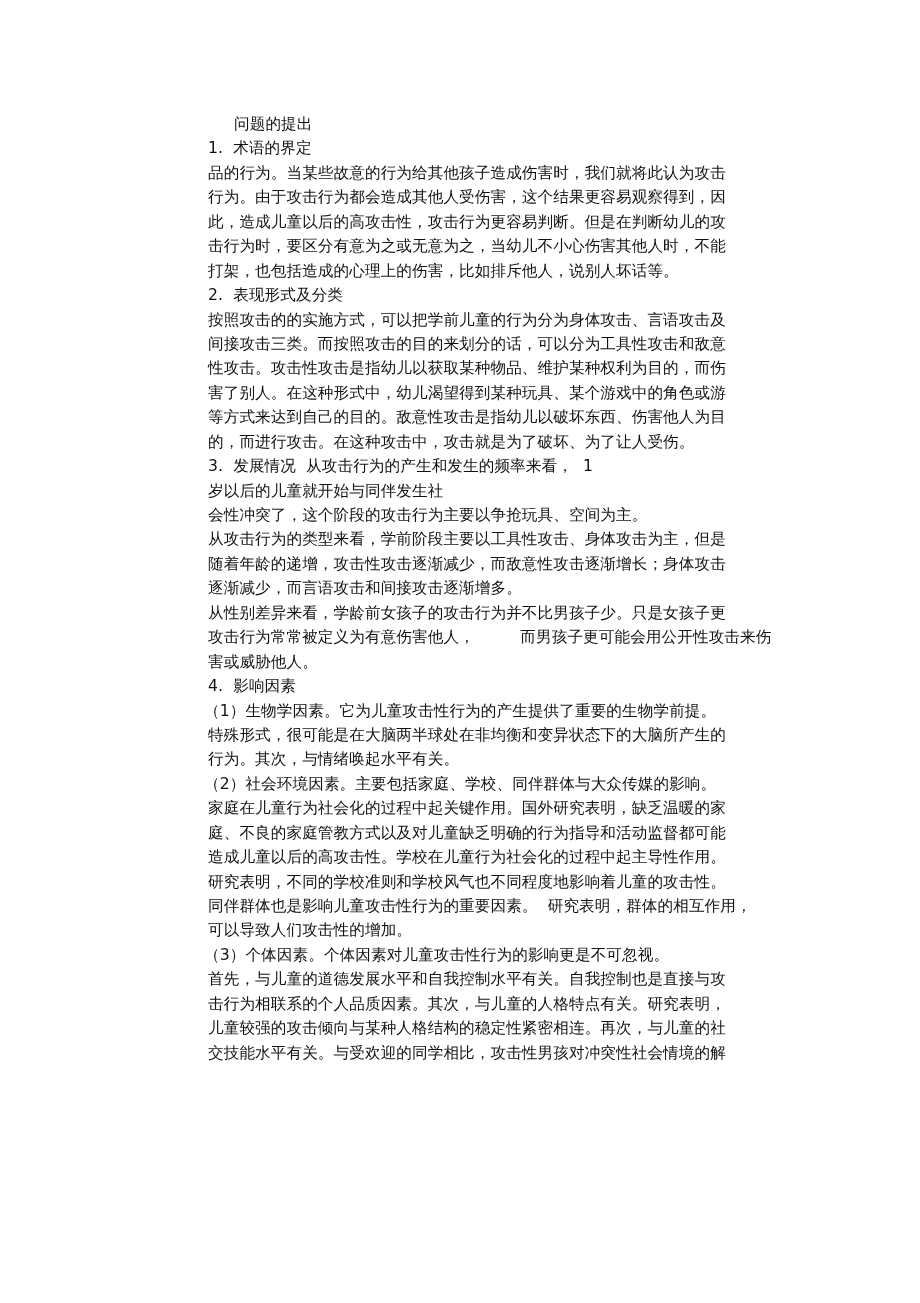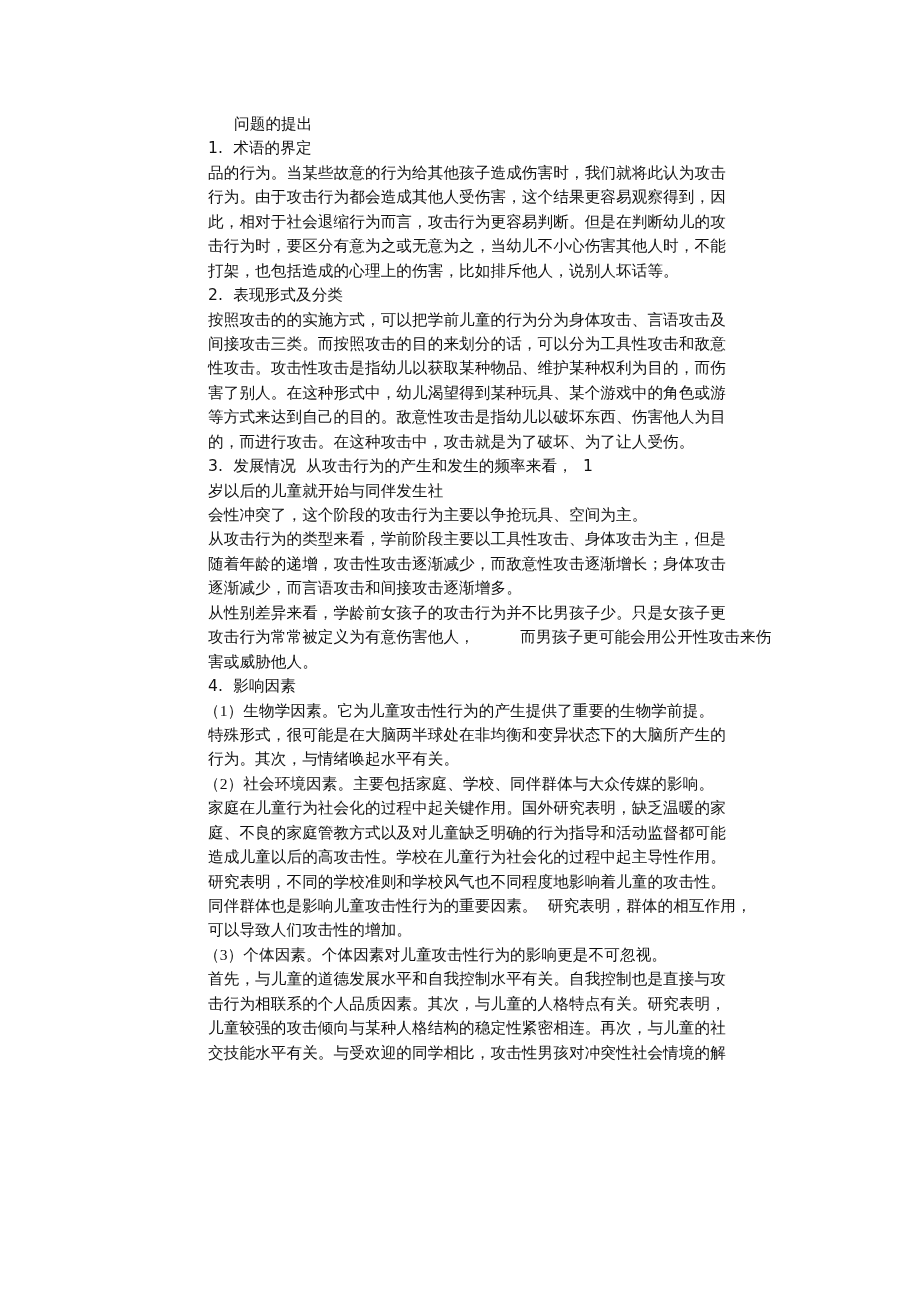--- a/index.html
+++ b/index.html
@@ -23,32 +23,32 @@
       margin-left: 38px;
     }
     .line {
       font-size: 15.6px;
       line-height: 24.45px;
       height: 24.45px;
       white-space: pre;
       letter-spacing: 0.1px;
     }
     .title { padding-left: 26px; }
-    .sub { margin-left: -4px; font-family: Liberation Serif, serif; }
+    .sub { margin-left: -4px; }
   </style>
 </head>
 <body>
 
 <div class="page">
   <div class="line title">问题的提出</div>
 
   <div class="line">1.  术语的界定</div>
   <div class="line">品的行为。当某些故意的行为给其他孩子造成伤害时，我们就将此认为攻击</div>
   <div class="line">行为。由于攻击行为都会造成其他人受伤害，这个结果更容易观察得到，因</div>
-  <div class="line">此，相对于社会退缩行为而言，攻击行为更容易判断。但是在判断幼儿的攻</div>
+  <div class="line">此，造成儿童以后的高攻击性，攻击行为更容易判断。但是在判断幼儿的攻</div>
   <div class="line">击行为时，要区分有意为之或无意为之，当幼儿不小心伤害其他人时，不能</div>
   <div class="line">打架，也包括造成的心理上的伤害，比如排斥他人，说别人坏话等。</div>
 
   <div class="line">2.  表现形式及分类</div>
   <div class="line">按照攻击的的实施方式，可以把学前儿童的行为分为身体攻击、言语攻击及</div>
   <div class="line">间接攻击三类。而按照攻击的目的来划分的话，可以分为工具性攻击和敌意</div>
   <div class="line">性攻击。攻击性攻击是指幼儿以获取某种物品、维护某种权利为目的，而伤</div>
   <div class="line">害了别人。在这种形式中，幼儿渴望得到某种玩具、某个游戏中的角色或游</div>
   <div class="line">等方式来达到自己的目的。敌意性攻击是指幼儿以破坏东西、伤害他人为目</div>
   <div class="line">的，而进行攻击。在这种攻击中，攻击就是为了破坏、为了让人受伤。</div>

